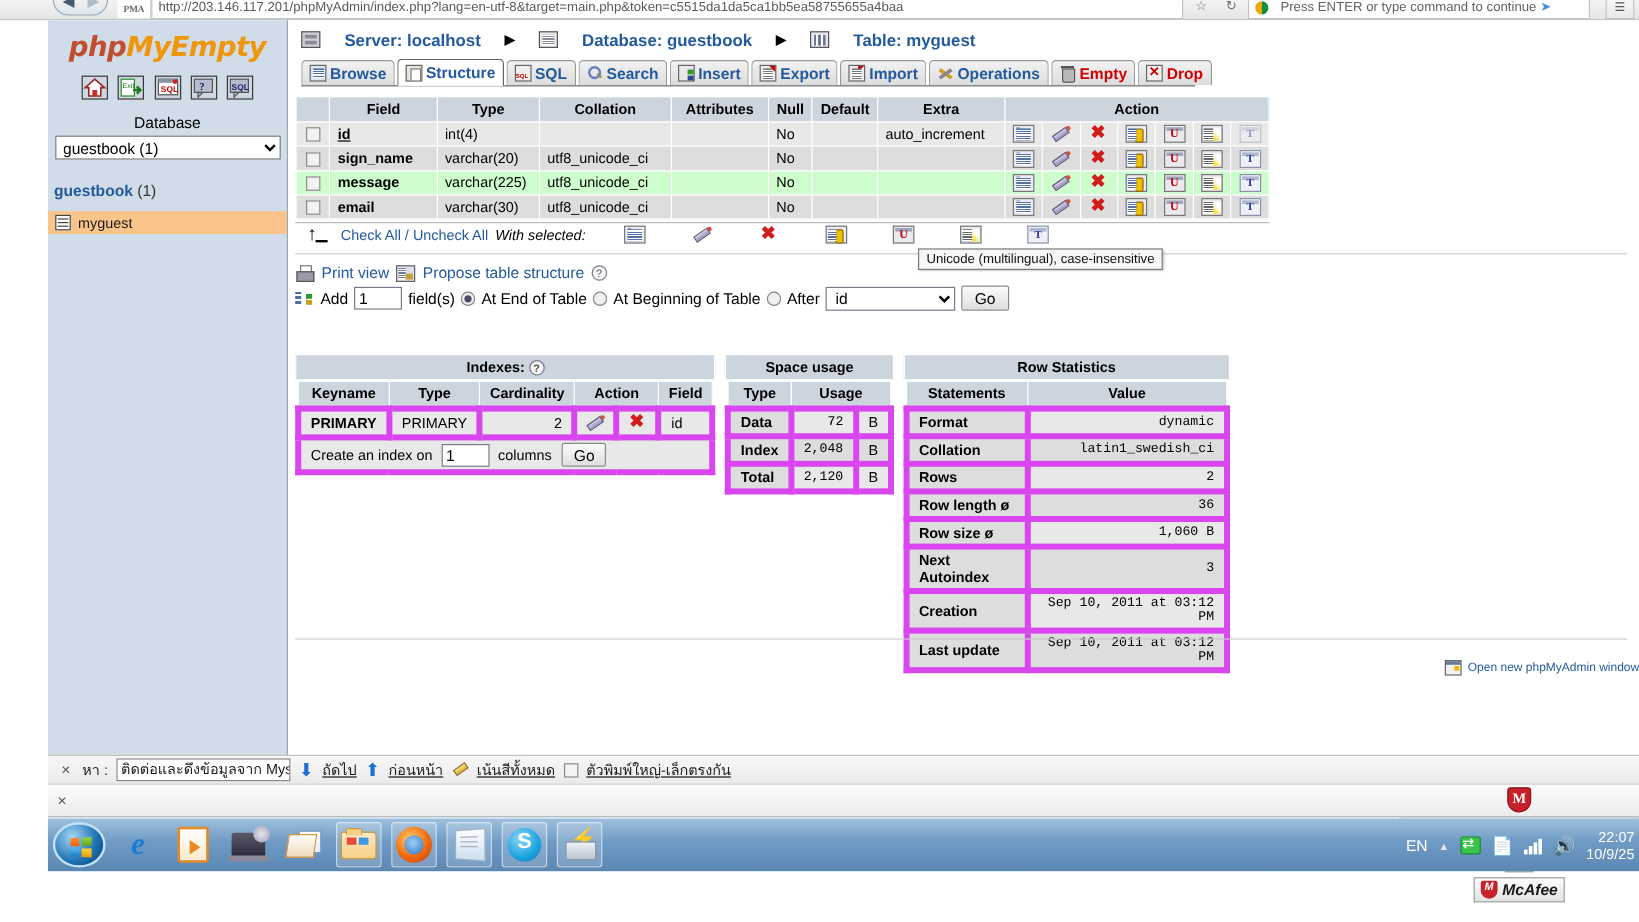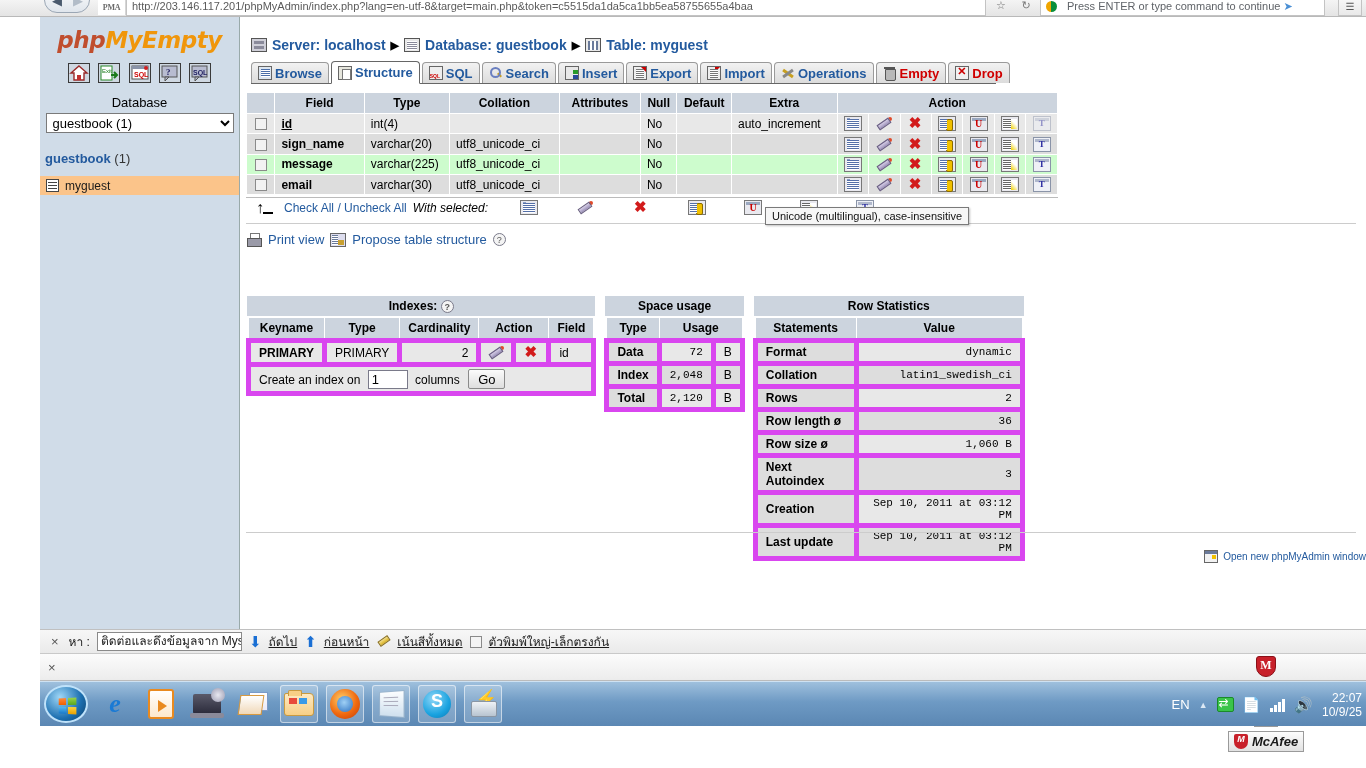--- a/index.html
+++ b/index.html
@@ -118,22 +118,22 @@
     background: #444;
   }
 
   .pma-right {
     position: absolute; left: 201px; top: 0; width: 1125px; height: 612px;
     background: #fff; overflow: hidden;
   }
 
   
   .crumb {
-    margin: 20px 0 0 10px; font-size: 14px; font-weight: bold; color: #235a9e;
-    display: flex; align-items: center; gap: 5px;
+    margin: 8px 0 0 10px; font-size: 14px; font-weight: bold; color: #235a9e;
+    display: flex; align-items: center; gap: 20px;
   }
   .crumb a { color: #235a9e; text-decoration: none; }
   .crumb .sep { color: #000; font-size: 11px; }
   .ci {
     display: inline-block; width: 16px; height: 14px;
     border: 1px solid #555; background: #e8e8e8; position: relative;
     vertical-align: middle;
   }
   .ci.server { background: #cfcfd8; }
   .ci.server:after {
@@ -715,20 +715,36 @@
       <div class="hr-line"></div>
 
       <div class="printrow">
         <span class="pv-icon"></span>
         <a href="#">Print view</a>
         <span class="pt-icon"></span>
         <a href="#">Propose table structure</a>
         <span class="qmark">?</span>
       </div>
 
+      <div class="addrow">
+        <span class="add-icon"></span>
+        <span>Add</span>
+        <input class="tinput" value="1" style="">
+        <span>field(s)</span>
+        <span class="radio on"></span>
+        <span>At End of Table</span>
+        <span class="radio"></span>
+        <span>At Beginning of Table</span>
+        <span class="radio"></span>
+        <span>After</span>
+        <select class="sel">
+          <option>id</option>
+        </select>
+        <button class="btn">Go</button>
+      </div>
 
       <div class="lower">
 
         <table class="bx">
           <caption>
             <span>Indexes:</span>
             <span class="qmark">?</span>
           </caption>
           <tbody>
               <tr>

